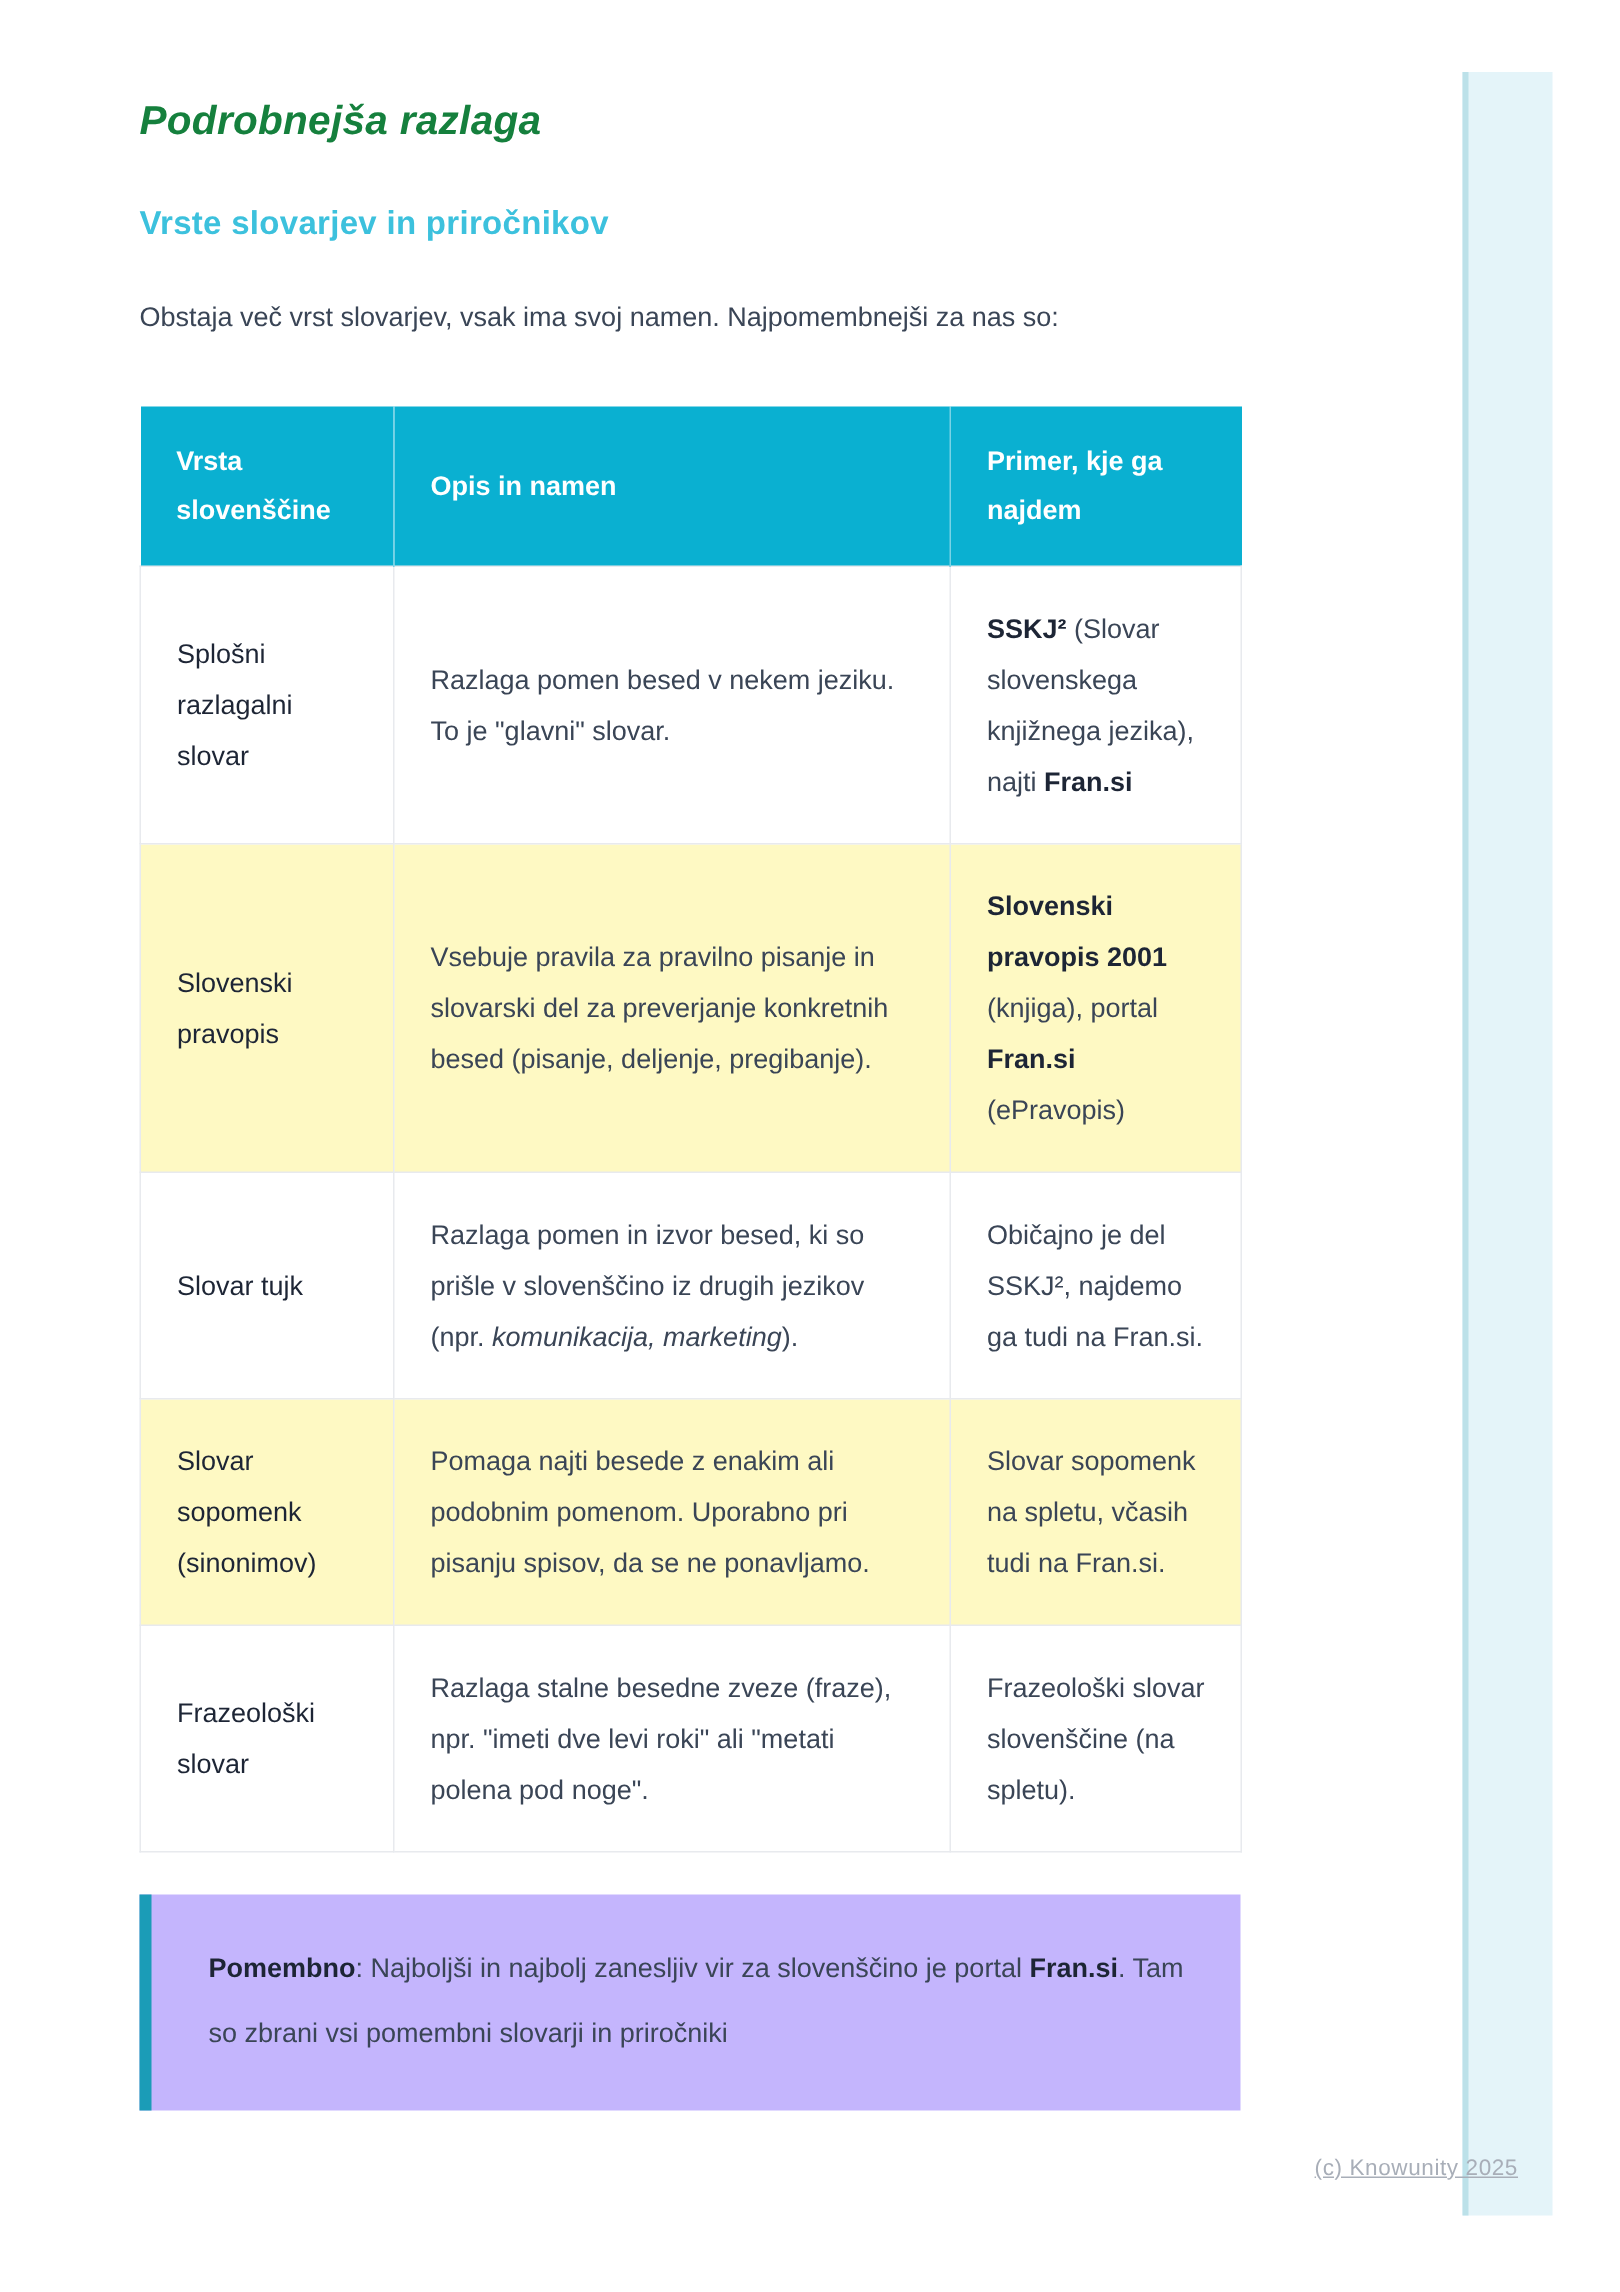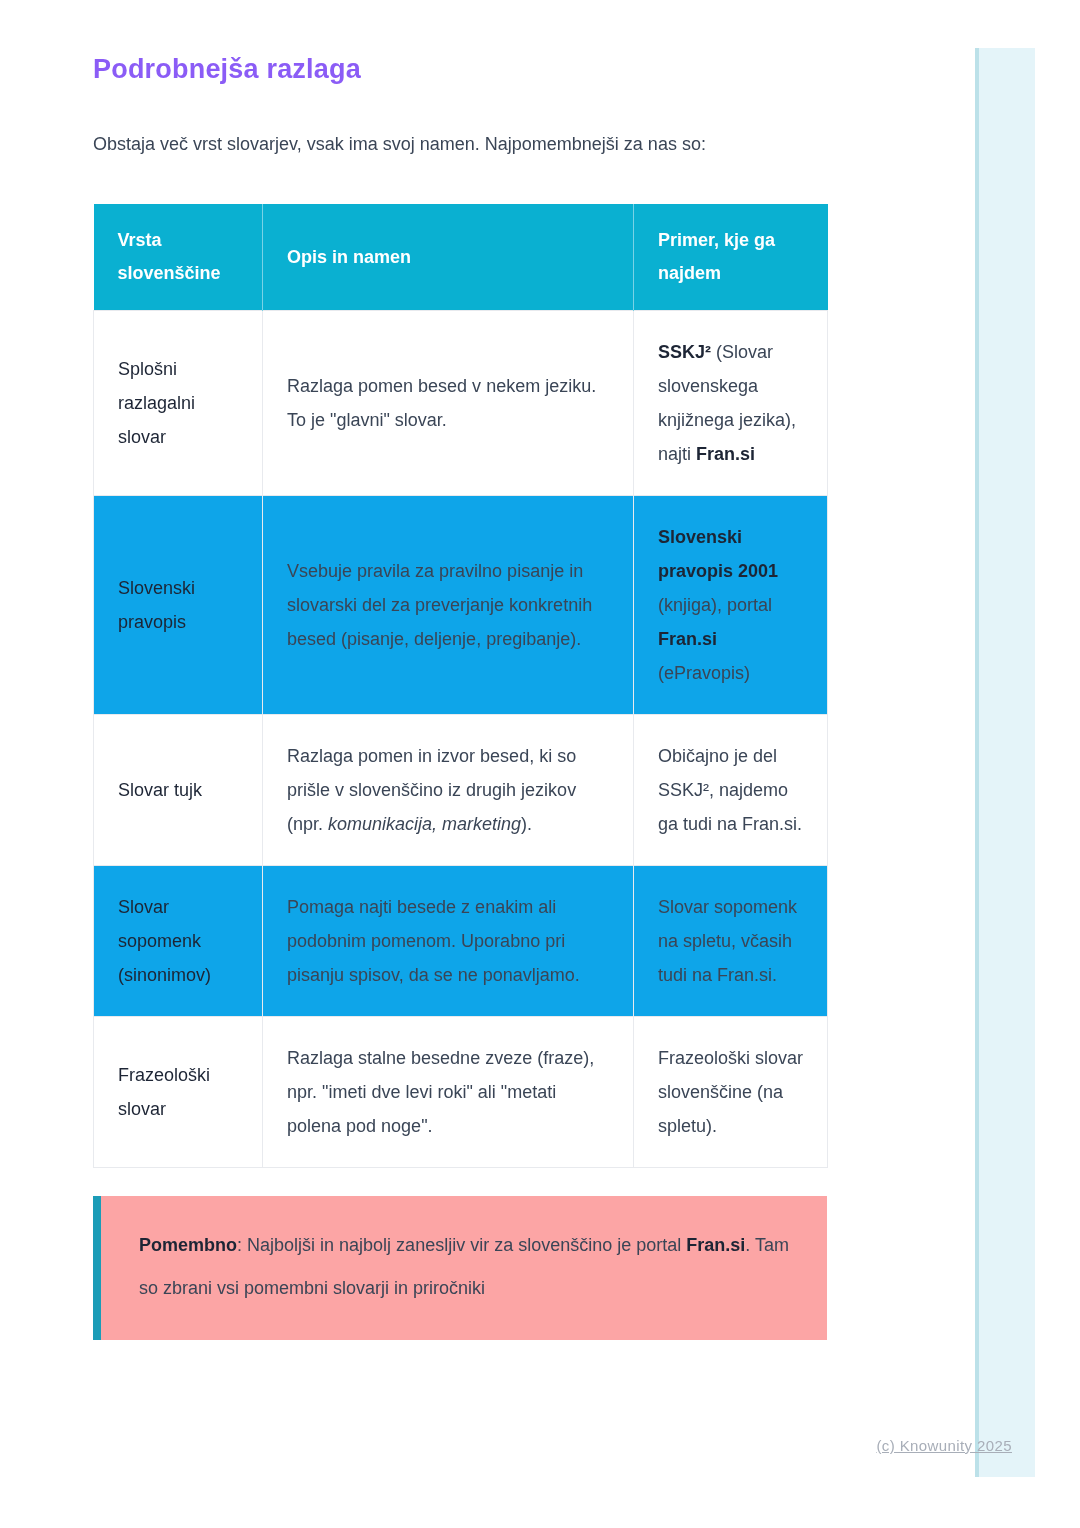--- a/index.html
+++ b/index.html
@@ -38,26 +38,27 @@
     text-decoration: underline;
   }
   .content {
     position: relative;
     margin-left: 93px;
     width: 734px;
     padding-top: 52px;
     z-index: 2;
   }
   h1.page-title {
-    margin: 1px 0 40px 0;
+    margin: 12px 0 40px 0;
     font-size: 27px;
     line-height: 32px;
     font-weight: 700;
     letter-spacing: 0.2px;
-    color: #8b5cf6;
+    color: #15803d;
+    font-style: italic;
   }
   h2.section-title {
     margin: 0 0 30px 0;
     font-size: 22px;
     line-height: 26px;
     font-weight: 700;
     letter-spacing: 0.2px;
     color: #3cc1dd;
   }
   p.intro {
@@ -88,31 +89,31 @@
   }
   table.dict-table th:last-child { border-right: none; }
   table.dict-table td {
     border: 1px solid #e8eaee;
     vertical-align: middle;
     padding: 24px 18px 24px 24px;
     line-height: 34px;
     color: #3a4556;
     background: #ffffff;
   }
-  table.dict-table tr.alt td { background: #0ea5e9; }
+  table.dict-table tr.alt td { background: #fef9c3; }
   table.dict-table td.cell-type {
     font-weight: 400;
     color: #1d2535;
   }
   .seg-bold { font-weight: 700; color: #1d2535; }
   .seg-italic { font-style: italic; }
   .callout {
     margin-top: 28px;
     min-height: 86px;
-    background: #fca5a5;
+    background: #c4b5fd;
     border-left: 8px solid #1b9cb7;
     padding: 28px 38px 30px 38px;
     box-sizing: border-box;
   }
   .callout-text {
     margin: 0;
     font-size: 18px;
     line-height: 43px;
     text-align: justify;
     color: #3a4556;
@@ -124,20 +125,21 @@
 <div class="page">
 
   <div class="side-stripe"></div>
 
   <div class="watermark">(c) Knowunity 2025</div>
 
   <div class="content">
 
     <h1 class="page-title">Podrobnejša razlaga</h1>
 
+    <h2 class="section-title">Vrste slovarjev in priročnikov</h2>
 
     <p class="intro">Obstaja več vrst slovarjev, vsak ima svoj namen. Najpomembnejši za nas so:</p>
 
     <table class="dict-table">
       <colgroup>
         <col class="c1">
           <col class="c2">
           <col class="c3">
       </colgroup>
       <thead>

